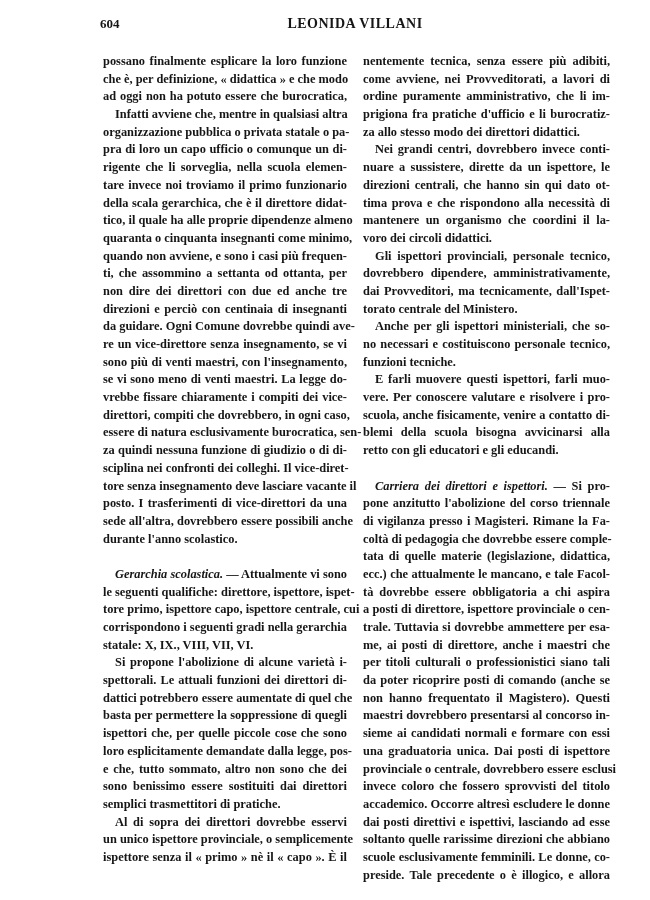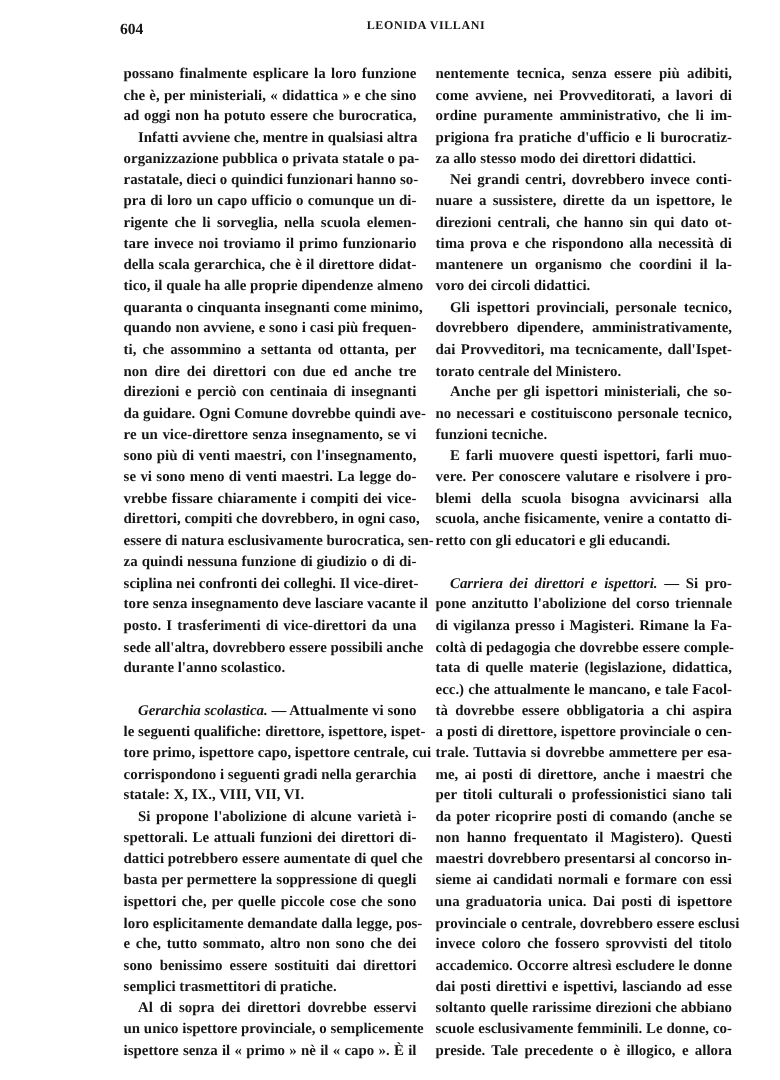--- a/index.html
+++ b/index.html
@@ -1,46 +1,45 @@
 <!DOCTYPE html>
 <html><head>
 <meta charset="utf-8">
 <style>
   html, body { margin:0; padding:0; background:#fff; }
   body { width:650px; height:900px; position:relative; overflow:hidden;
          font-family:"Liberation Serif","DejaVu Serif",serif; color:#161616; }
   .header { position:absolute; top:16px; left:100px; width:510px; height:20px; }
   .page-number { position:absolute; left:0; top:0; font-size:13px; font-weight:bold; }
   .running-title { position:absolute; left:0; right:0; top:0; text-align:center;
-                   font-size:10px; font-weight:bold; letter-spacing:0.5px; }
+                   font-size:14px; font-weight:bold; letter-spacing:0.5px; }
   .col { position:absolute; top:53px; width:244px; font-size:12.4px; line-height:17.7px;
          font-weight:bold; }
   .col.left { left:103px; }
   .col.right { left:363px; width:247px; }
   .line { display:block; white-space:nowrap; text-align:justify; text-align-last:justify; height:17.7px; overflow:visible; }
   .line.last { text-align-last:left; }
   .line.indent { padding-left:12px; }
   .gap { display:block; height:17.7px; }
   .it { font-style:italic; }
 </style>
 </head>
 <body>
 
 <div class="header">
   <span class="page-number">604</span>
   <span class="running-title">LEONIDA VILLANI</span>
 </div>
 
 <div class="col left" id="col-left">
     <span class="line">possano finalmente esplicare la loro funzione</span>
-    <span class="line">che è, per ministeriali, « didattica » e che sino</span>
+    <span class="line">che è, per definizione, « didattica » e che modo</span>
     <span class="line">ad oggi non ha potuto essere che burocratica,</span>
     <span class="line indent">Infatti avviene che, mentre in qualsiasi altra</span>
     <span class="line">organizzazione pubblica o privata statale o pa-</span>
-    <span class="line">rastatale, dieci o quindici funzionari hanno so-</span>
     <span class="line">pra di loro un capo ufficio o comunque un di-</span>
     <span class="line">rigente che li sorveglia, nella scuola elemen-</span>
     <span class="line">tare invece noi troviamo il primo funzionario</span>
     <span class="line">della scala gerarchica, che è il direttore didat-</span>
     <span class="line">tico, il quale ha alle proprie dipendenze almeno</span>
     <span class="line">quaranta o cinquanta insegnanti come minimo,</span>
     <span class="line">quando non avviene, e sono i casi più frequen-</span>
     <span class="line">ti, che assommino a settanta od ottanta, per</span>
     <span class="line">non dire dei direttori con due ed anche tre</span>
     <span class="line">direzioni e perciò con centinaia di insegnanti</span>
@@ -90,22 +89,22 @@
     <span class="line last">voro dei circoli didattici.</span>
     <span class="line indent">Gli ispettori provinciali, personale tecnico,</span>
     <span class="line">dovrebbero dipendere, amministrativamente,</span>
     <span class="line">dai Provveditori, ma tecnicamente, dall'Ispet-</span>
     <span class="line last">torato centrale del Ministero.</span>
     <span class="line indent">Anche per gli ispettori ministeriali, che so-</span>
     <span class="line">no necessari e costituiscono personale tecnico,</span>
     <span class="line last">funzioni tecniche.</span>
     <span class="line indent">E farli muovere questi ispettori, farli muo-</span>
     <span class="line">vere. Per conoscere valutare e risolvere i pro-</span>
+    <span class="line">scuola, anche fisicamente, venire a contatto di-</span>
     <span class="line">blemi della scuola bisogna avvicinarsi alla</span>
-    <span class="line">scuola, anche fisicamente, venire a contatto di-</span>
     <span class="line last">retto con gli educatori e gli educandi.</span>
     <span class="gap"></span>
     <span class="line indent"><span class="it">Carriera dei direttori e ispettori.</span><span> — Si pro-</span></span>
     <span class="line">pone anzitutto l'abolizione del corso triennale</span>
     <span class="line">di vigilanza presso i Magisteri. Rimane la Fa-</span>
     <span class="line">coltà di pedagogia che dovrebbe essere comple-</span>
     <span class="line">tata di quelle materie (legislazione, didattica,</span>
     <span class="line">ecc.) che attualmente le mancano, e tale Facol-</span>
     <span class="line">tà dovrebbe essere obbligatoria a chi aspira</span>
     <span class="line">a posti di direttore, ispettore provinciale o cen-</span>

